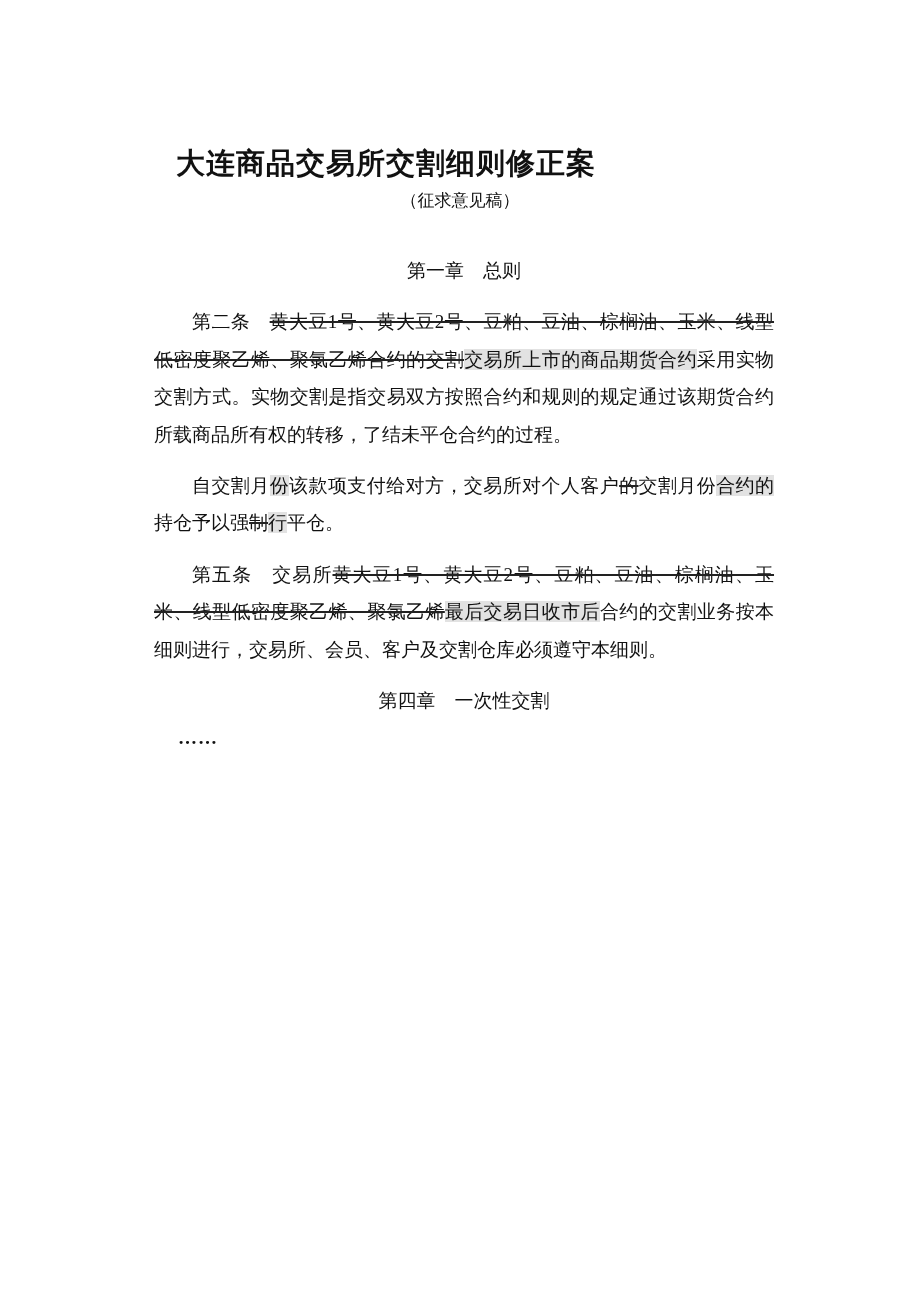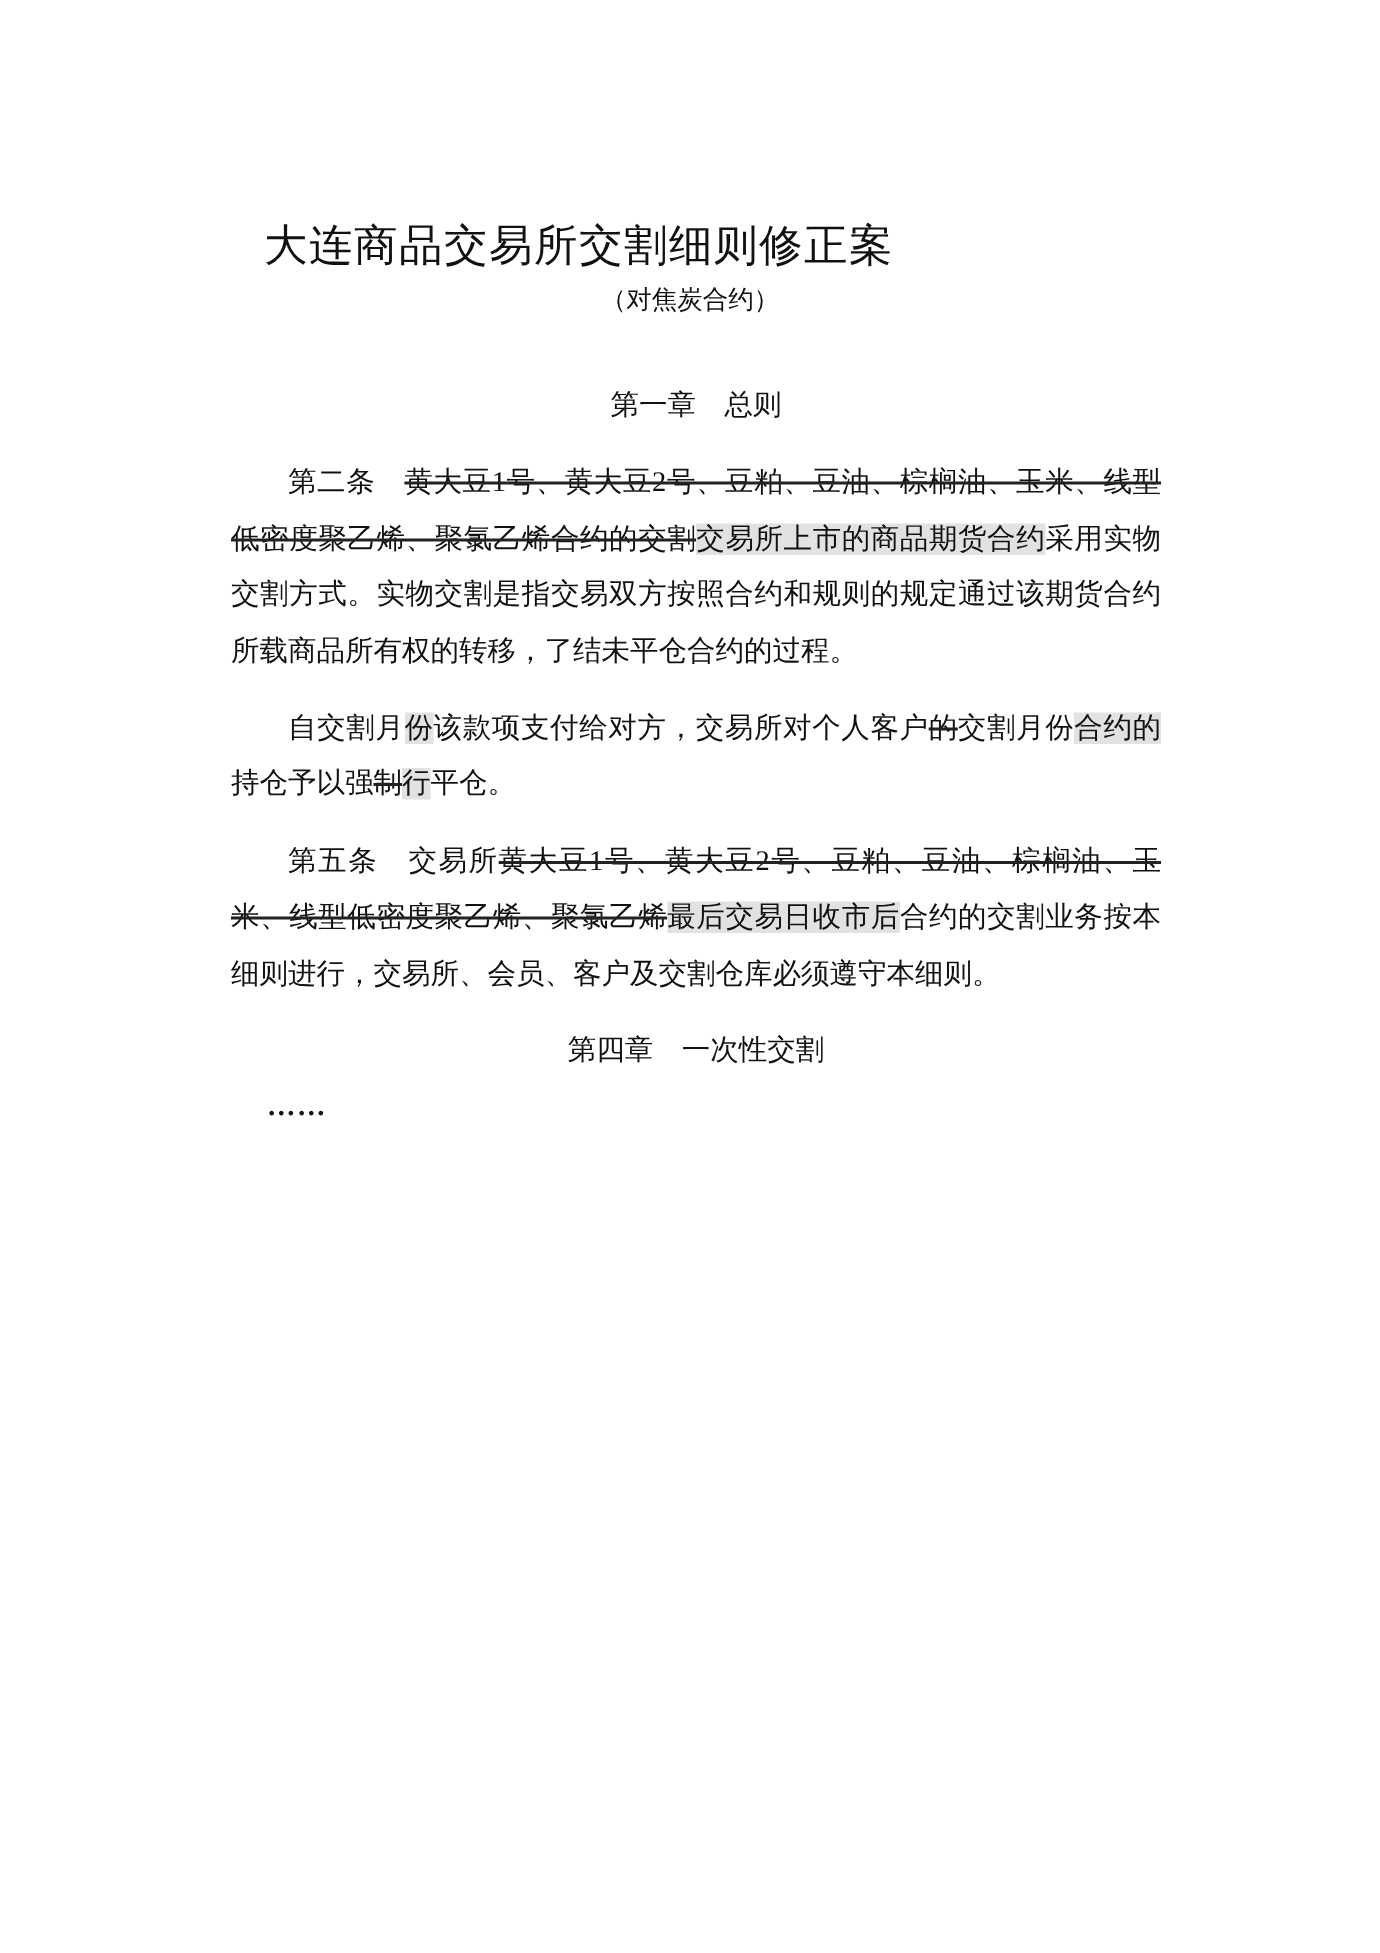--- a/index.html
+++ b/index.html
@@ -4,21 +4,21 @@
 <style>
   html, body { margin: 0; padding: 0; background: #ffffff; }
   body {
     width: 920px; height: 1302px; position: relative; overflow: hidden;
     font-family: "DejaVu Serif", "Liberation Serif", serif;
     color: #111111;
   }
   .page { position: absolute; left: 0; top: 0; width: 920px; height: 1302px; }
   .title {
     position: absolute; top: 143px; left: 0; width: 772px; text-align: center;
-    font-size: 29px; letter-spacing: 1px; line-height: 40px;
+    font-size: 29px; letter-spacing: 1px; line-height: 40px; font-weight: bold;
   }
   .subtitle {
     position: absolute; top: 187px; left: 0; width: 920px; text-align: center;
     font-size: 17px; line-height: 26px;
   }
   .body {
     position: absolute; top: 252px; left: 140px; width: 648px;
     font-size: 19px; line-height: 37.4px;
     text-align: justify;
     font-family: Liberation Serif, serif;
@@ -27,21 +27,21 @@
   .para { margin: 14px; text-indent: 38px; }
   .seg-strike { text-decoration: line-through; text-decoration-thickness: 2px; text-decoration-color: #222; }
   .seg-hl { background: #e2e2e2; }
   .ellipsis { margin: 0; text-indent: 38px; letter-spacing: 1px; font-weight: bold; }
 </style>
 </head>
 <body>
 
 <div class="page">
   <div class="title">大连商品交易所交割细则修正案</div>
-  <div class="subtitle">（对焦炭合约）</div>
+  <div class="subtitle">（征求意见稿）</div>
   <div class="body" id="doc-body">
       <p class="chapter">第一章　总则</p>
       <p class="para"><span class="seg-normal">第二条　</span><span class="seg-strike">黄大豆1号、黄大豆2号、豆粕、豆油、棕榈油、玉米、线型低密度聚乙烯、聚氯乙烯合约的交割</span><span class="seg-hl">交易所上市的商品期货合约</span><span class="seg-normal">采用实物交割方式。实物交割是指交易双方按照合约和规则的规定通过该期货合约所载商品所有权的转移，了结未平仓合约的过程。</span></p>
       <p class="para"><span class="seg-normal">自交割月</span><span class="seg-hl">份</span><span class="seg-normal">该款项支付给对方，交易所对个人客户</span><span class="seg-strike">的</span><span class="seg-normal">交割月份</span><span class="seg-hl">合约的</span><span class="seg-normal">持仓予以强</span><span class="seg-strike">制</span><span class="seg-hl">行</span><span class="seg-normal">平仓。</span></p>
       <p class="para"><span class="seg-normal">第五条　交易所</span><span class="seg-strike">黄大豆1号、黄大豆2号、豆粕、豆油、棕榈油、玉米、线型低密度聚乙烯、聚氯乙烯</span><span class="seg-hl">最后交易日收市后</span><span class="seg-normal">合约的交割业务按本细则进行，交易所、会员、客户及交割仓库必须遵守本细则。</span></p>
       <p class="chapter">第四章　一次性交割</p>
       <p class="ellipsis">……</p>
     </div>
 </div>
 

